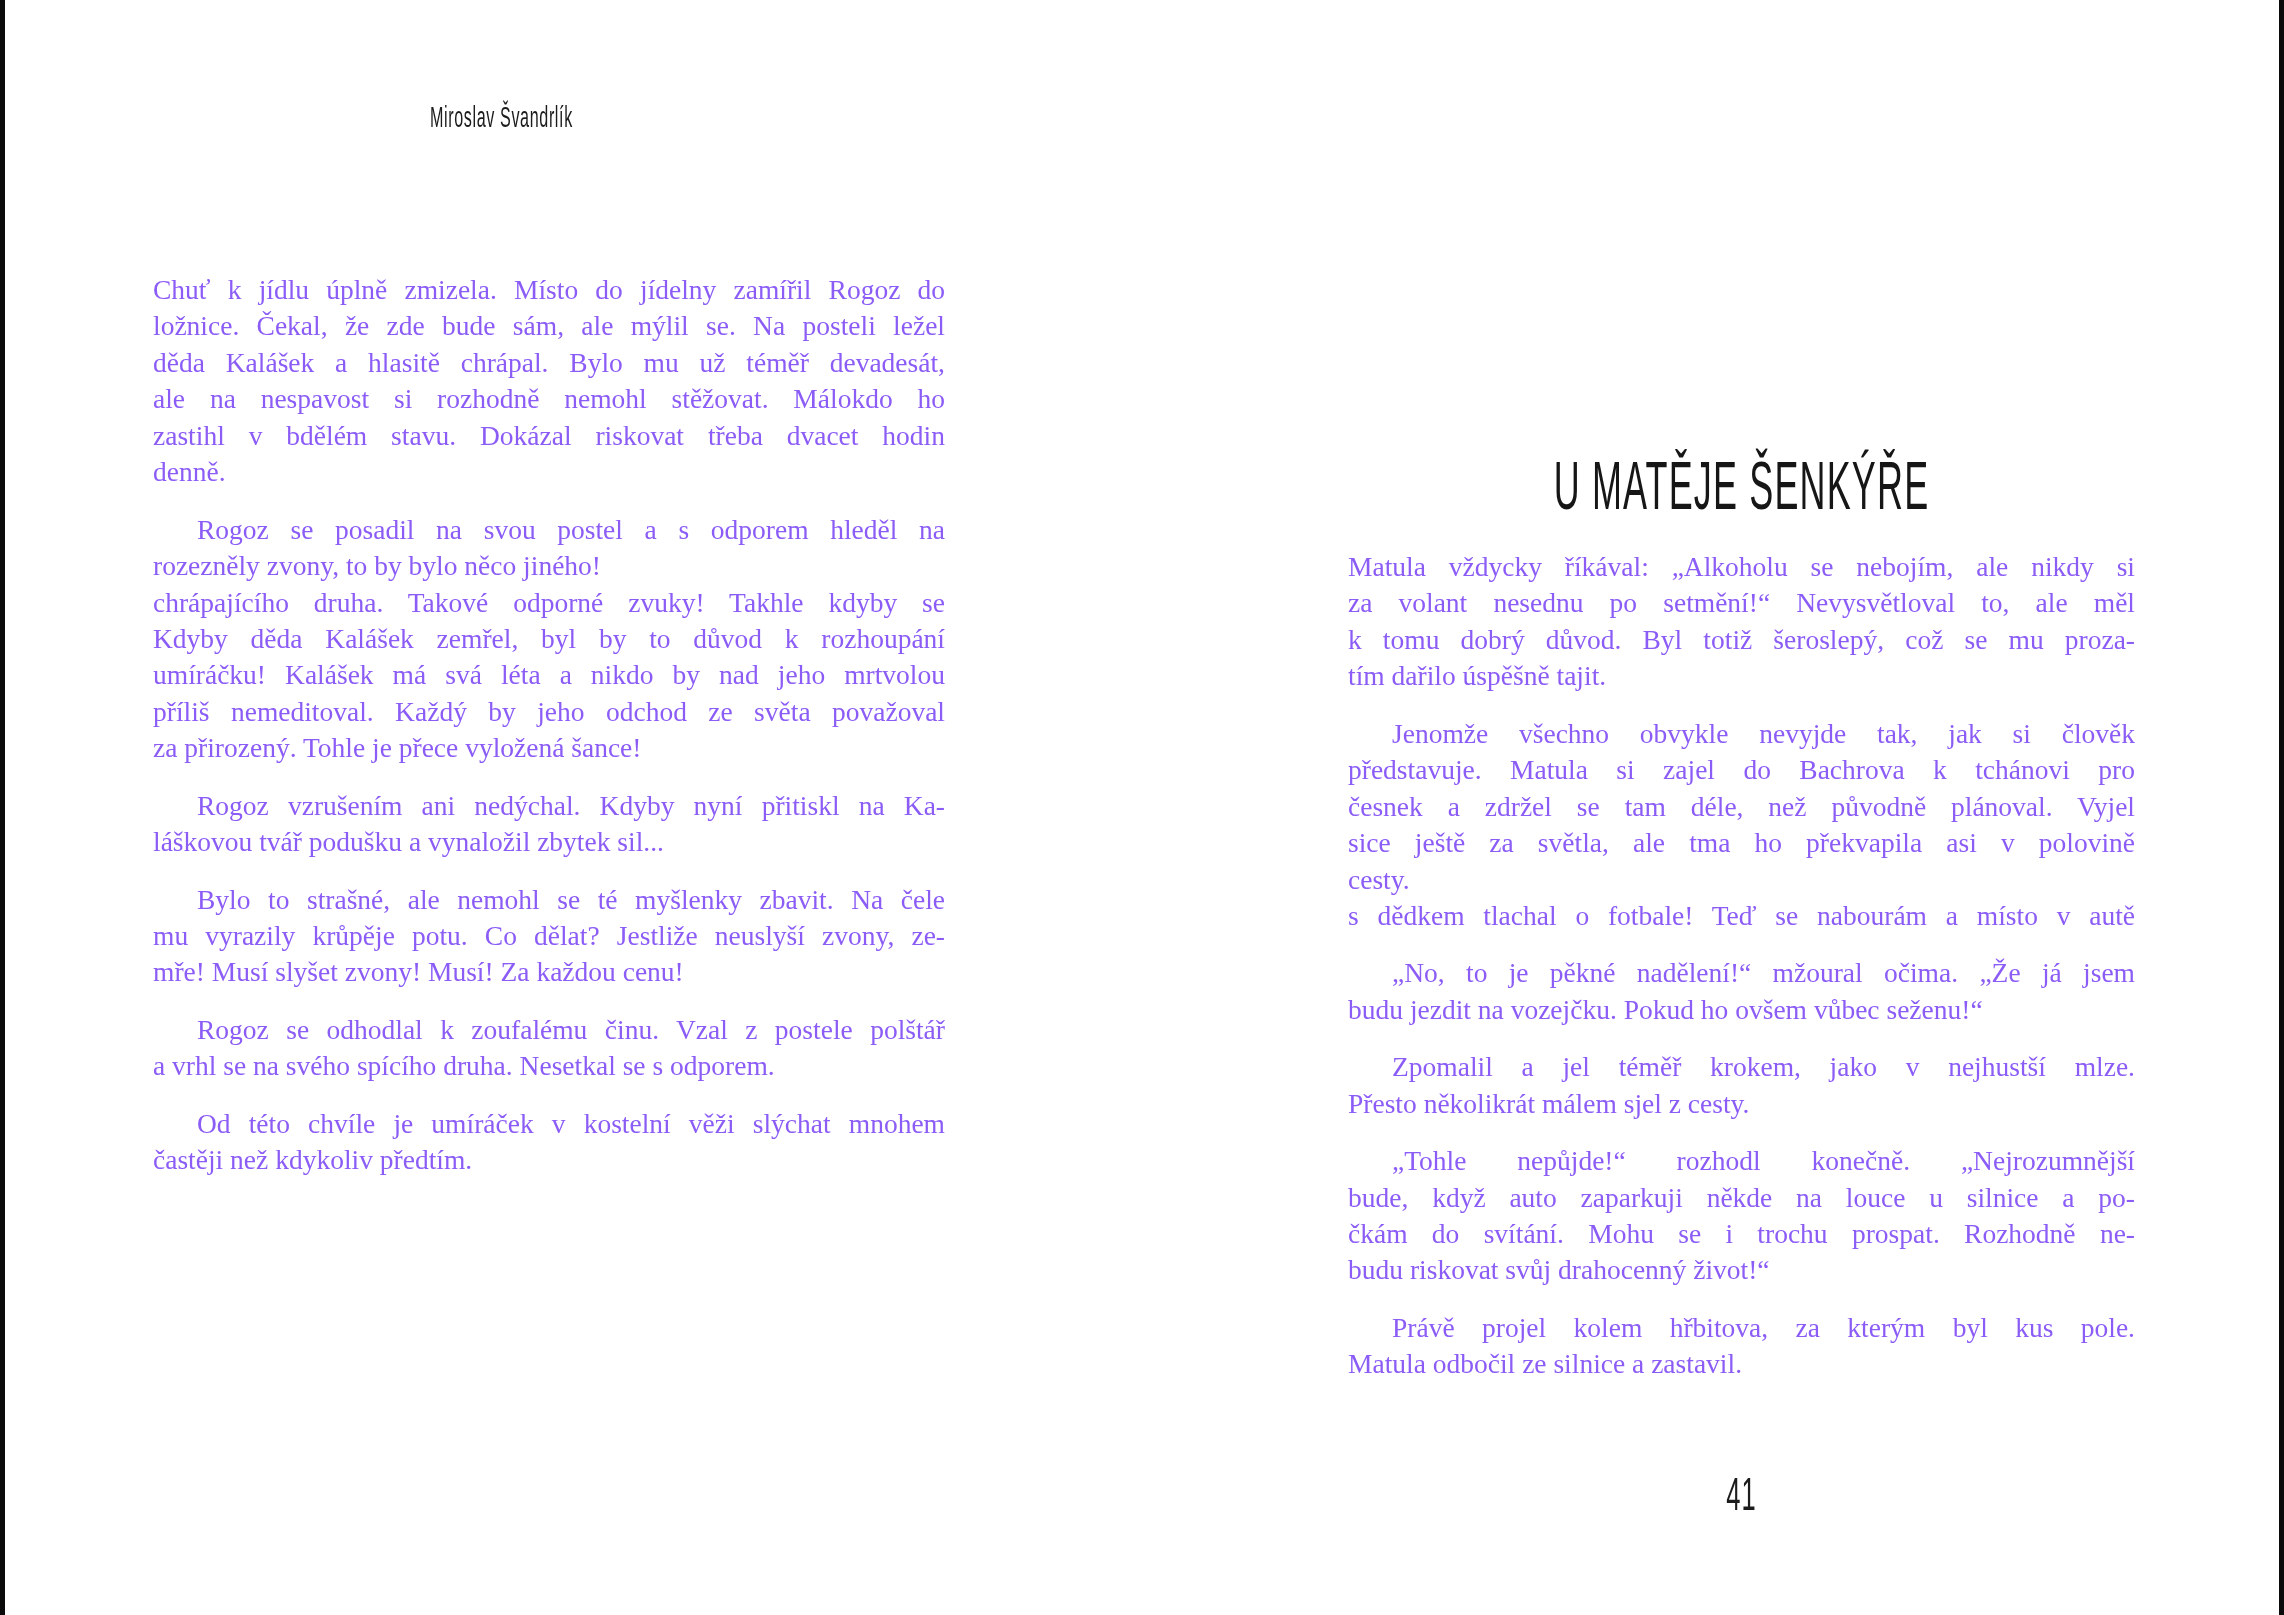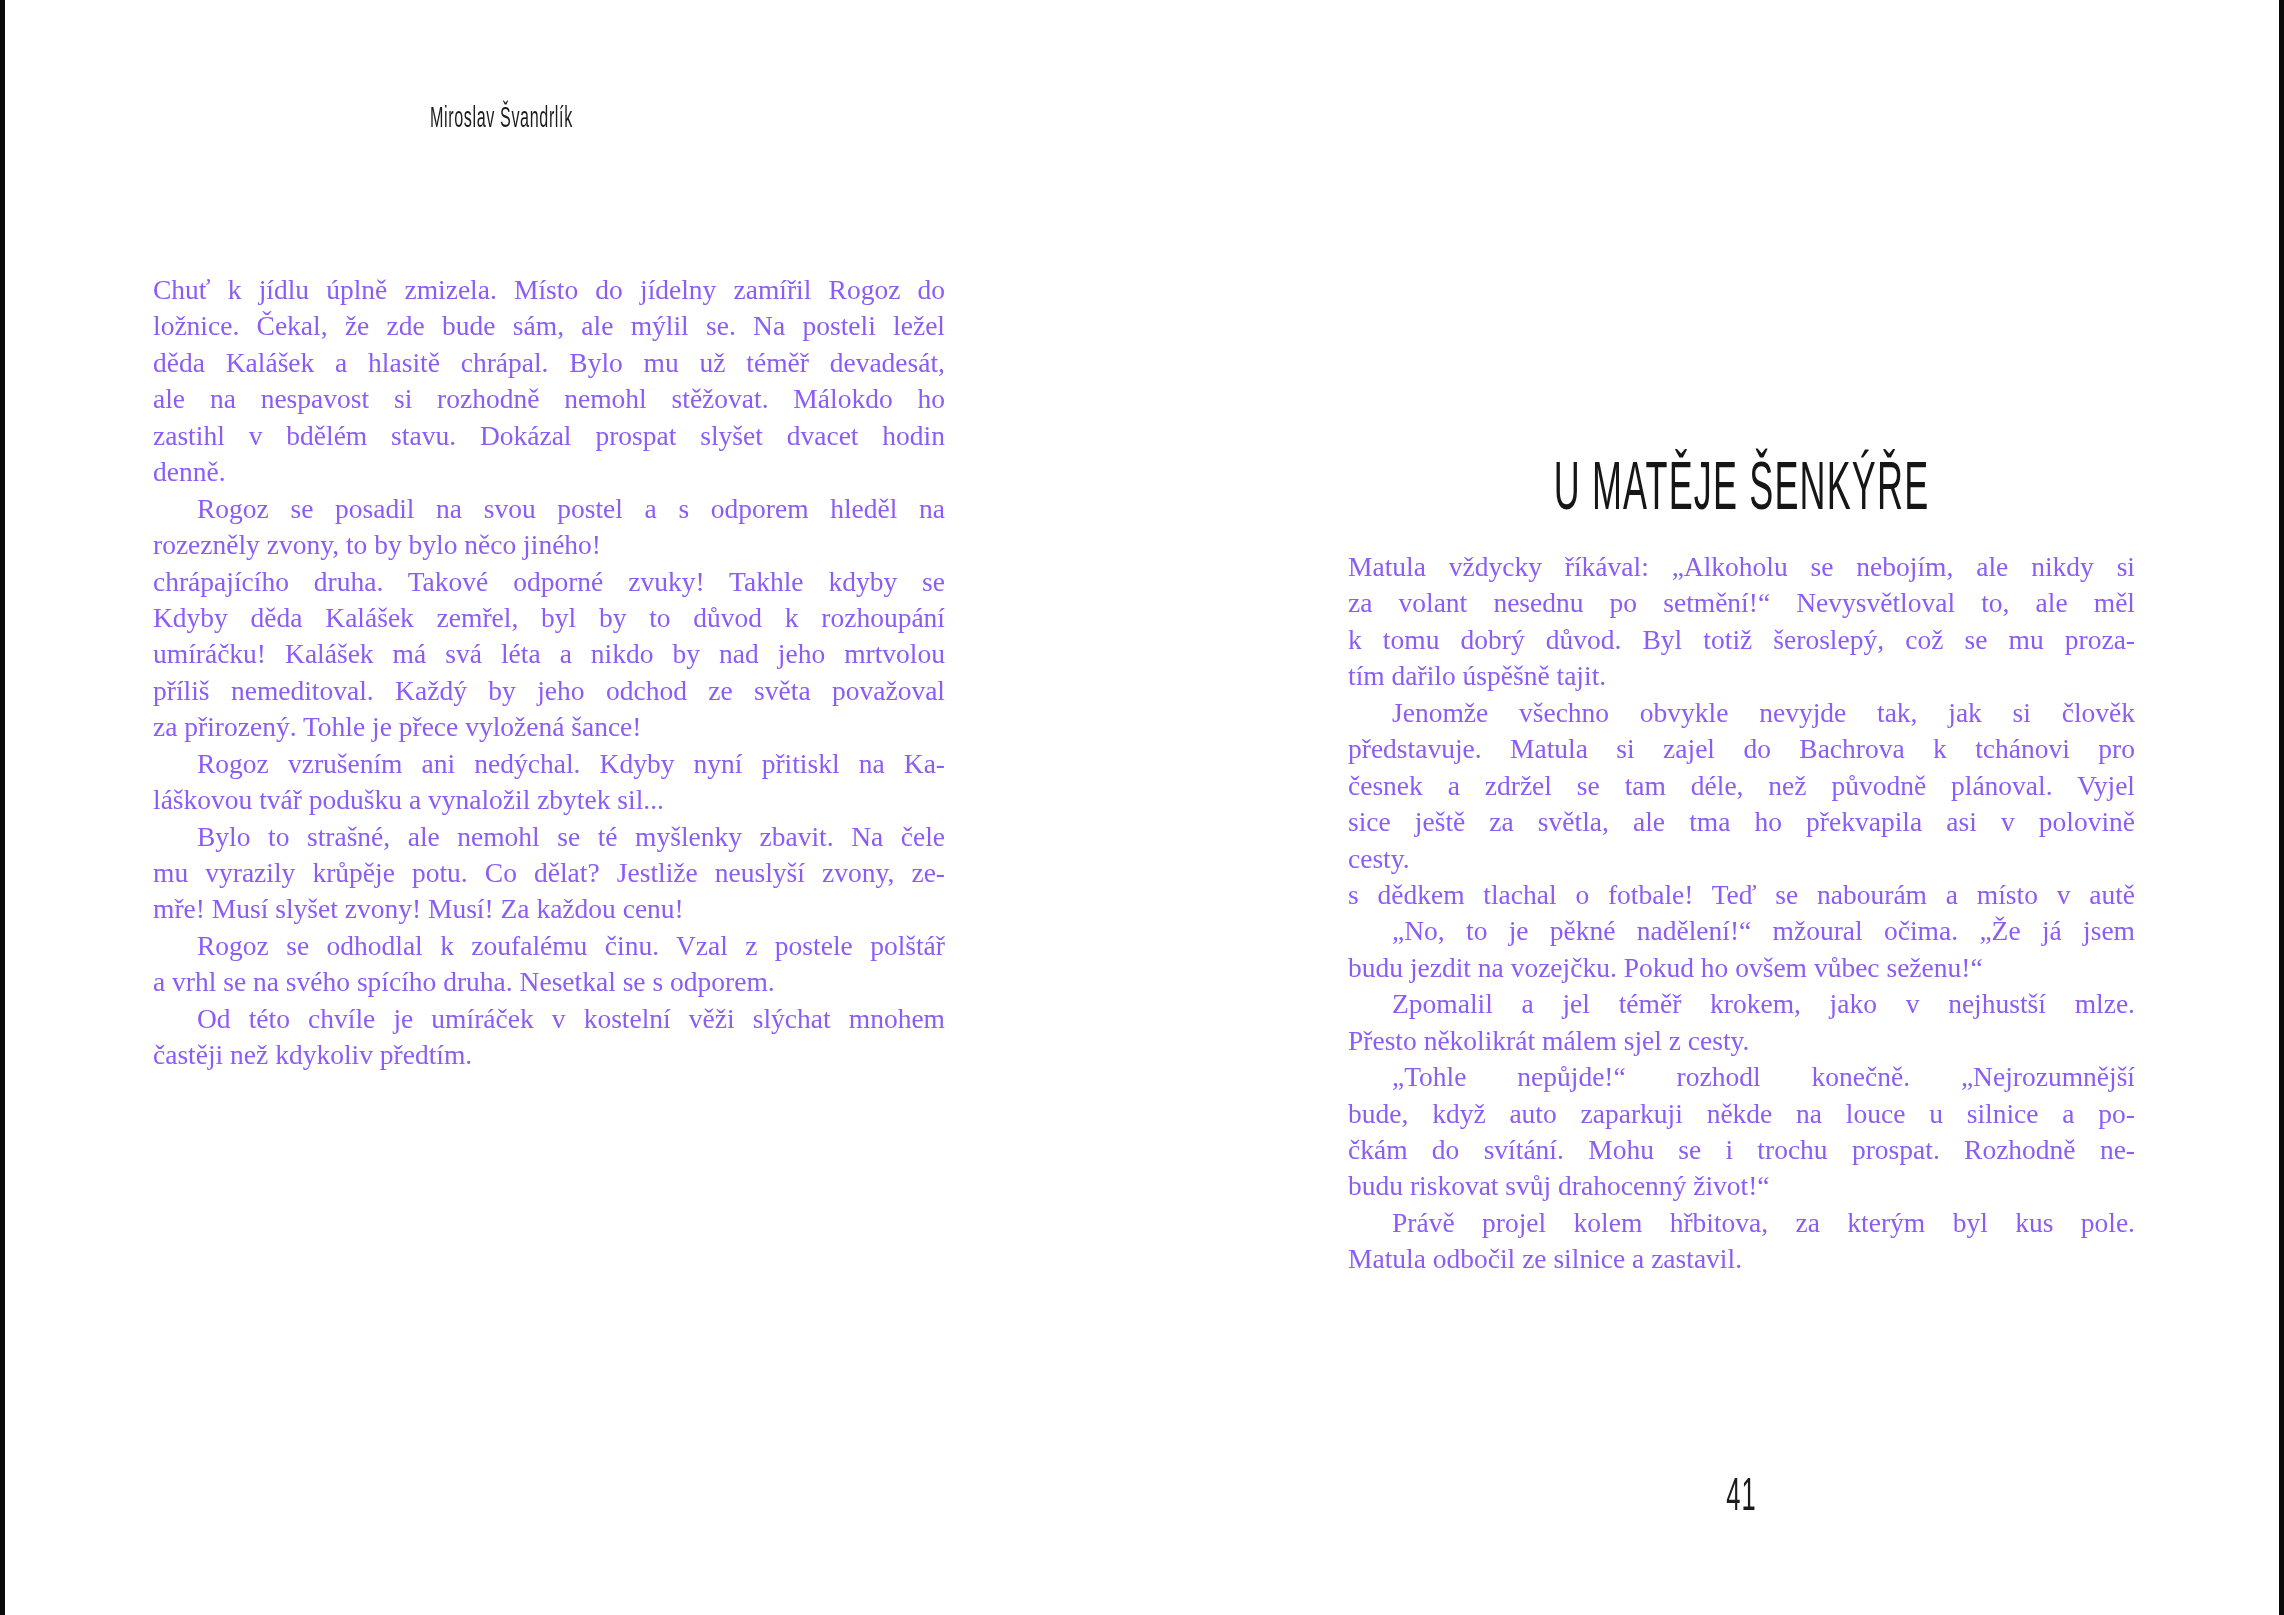--- a/index.html
+++ b/index.html
@@ -24,42 +24,42 @@
     white-space:nowrap;
   }
   .textblock{position:absolute;font-size:27.5px;color:#8b5cf6;}
   .textblock.leftpage{left:153px;top:272px;width:792px;}
   .textblock.rightpage{left:1348px;top:549px;width:787px;}
   .line{
     height:36.45px;line-height:36.45px;overflow:hidden;
     text-align:justify;text-align-last:justify;
   }
   .line.rag{text-align:left;text-align-last:left;}
-  .line.ind{text-indent:44px;}
+  .line.ind{text-indent:44px;margin-top:21px;}
 
   .page-number{
     position:absolute;left:1348px;top:1468px;width:787px;text-align:center;
     font-family:"Liberation Sans",sans-serif;font-size:44px;color:#1c1c1c;
     transform:scale(0.58,1.05);transform-origin:center top;letter-spacing:2px;
   }
 </style>
 </head>
 <body>
 
 <div class="scan-edge left"></div>
 <div class="scan-edge right"></div>
 
 <div>
   <div class="running-header">Miroslav Švandrlík</div>
   <div class="textblock leftpage" id="left-lines">
       <div class="line">Chuť k jídlu úplně zmizela. Místo do jídelny zamířil Rogoz do</div>
       <div class="line">ložnice. Čekal, že zde bude sám, ale mýlil se. Na posteli ležel</div>
       <div class="line">děda Kalášek a hlasitě chrápal. Bylo mu už téměř devadesát,</div>
       <div class="line">ale na nespavost si rozhodně nemohl stěžovat. Málokdo ho</div>
-      <div class="line">zastihl v bdělém stavu. Dokázal prospat slyšet dvacet hodin</div>
+      <div class="line">zastihl v bdělém stavu. Dokázal riskovat třeba dvacet hodin</div>
       <div class="line rag">denně.</div>
       <div class="line ind">Rogoz se posadil na svou postel a s odporem hleděl na</div>
       <div class="line rag">rozezněly zvony, to by bylo něco jiného!</div>
       <div class="line">chrápajícího druha. Takové odporné zvuky! Takhle kdyby se</div>
       <div class="line">Kdyby děda Kalášek zemřel, byl by to důvod k rozhoupání</div>
       <div class="line">umíráčku! Kalášek má svá léta a nikdo by nad jeho mrtvolou</div>
       <div class="line">příliš nemeditoval. Každý by jeho odchod ze světa považoval</div>
       <div class="line rag">za přirozený. Tohle je přece vyložená šance!</div>
       <div class="line ind">Rogoz vzrušením ani nedýchal. Kdyby nyní přitiskl na Ka-</div>
       <div class="line rag">láškovou tvář podušku a vynaložil zbytek sil...</div>

